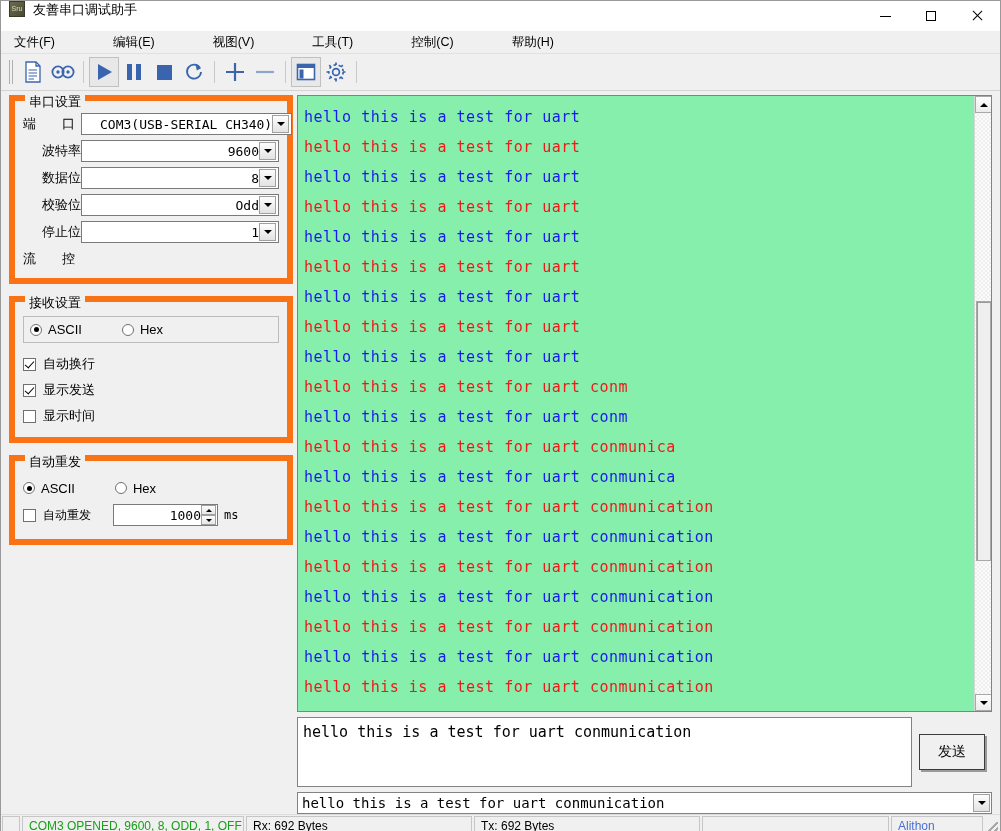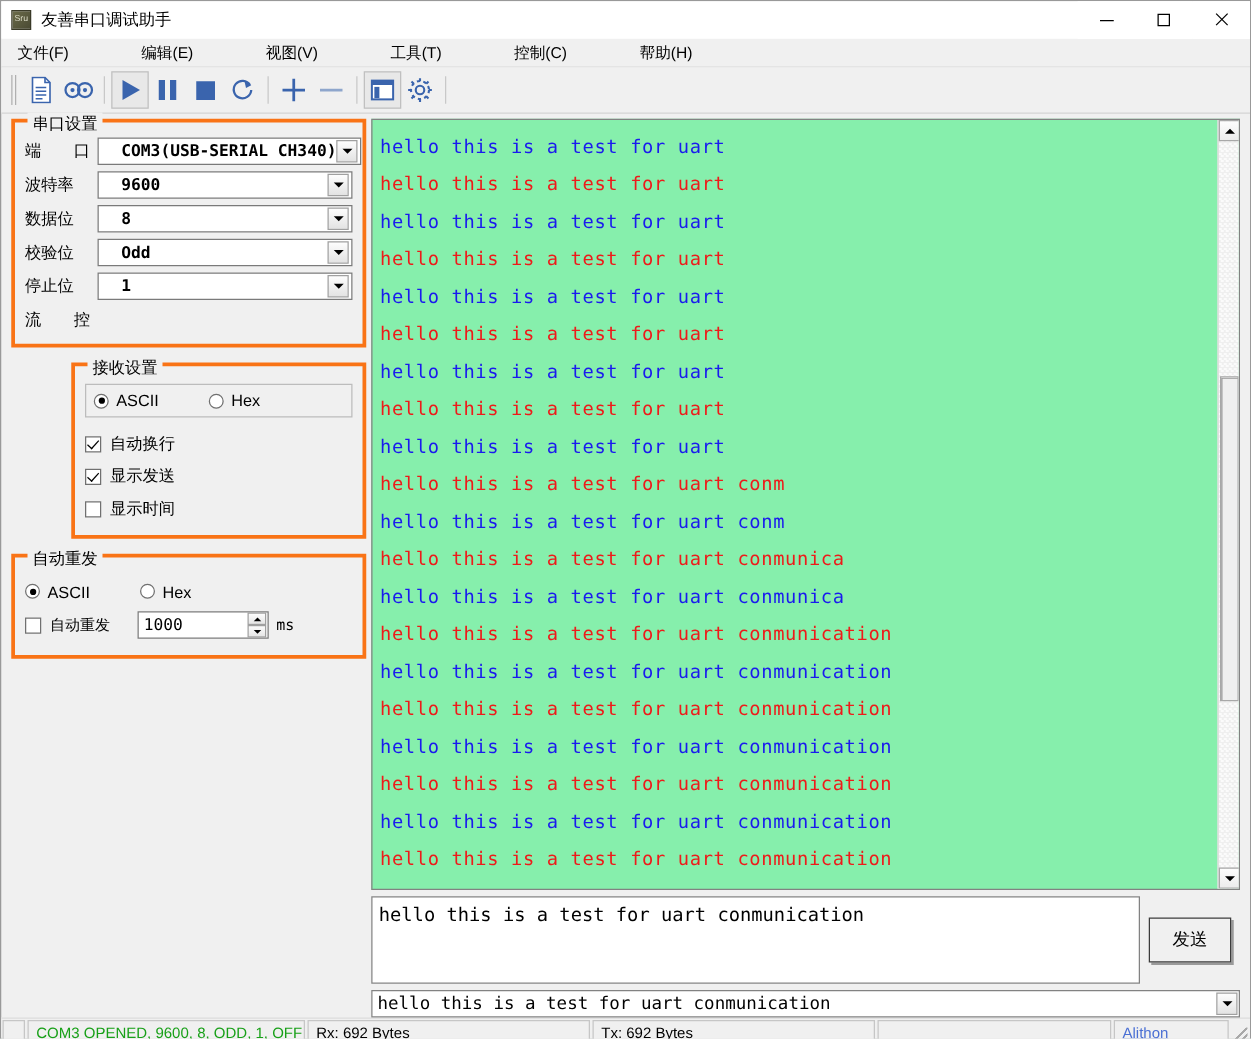--- a/index.html
+++ b/index.html
@@ -14,21 +14,21 @@
   }
   .win{
     position:absolute;left:0;top:0;width:1001px;height:831px;
     background:#f0f0f0;
     border:1px solid #999;
     box-sizing:border-box;
     display:flex;flex-direction:column;
   }
   
   .titlebar{
-    height:30px;background:#ffffff;display:flex;align-items:center;
+    height:30px;background:#ffffff;display:flex;align-items:flex-start;
     flex:0 0 30px;position:relative;
   }
   .app-icon{
     width:16px;height:16px;margin-left:8px;margin-right:8px;
     background:linear-gradient(135deg,#6b6b4a,#4a4a33);
     border:1px solid #3a3a28;box-sizing:border-box;
     font-size:7px;color:#dcdcc8;text-align:center;line-height:14px;
     font-family:"Liberation Sans",sans-serif;
   }
   .title-text{font-size:13px;color:#000;}
@@ -70,41 +70,41 @@
     box-sizing:border-box;border:1px solid transparent;
   }
   .tb-btn.active{border:1px solid #c0c0c0;background:#e8e8e8;}
   .tb-btn svg{display:block;}
   
   .content{flex:1 1 auto;display:flex;padding:0;position:relative;}
   .left-pane{width:292px;flex:0 0 292px;padding:4px 0 0 8px;box-sizing:border-box;}
   .right-pane{flex:1 1 auto;padding:4px 8px 0 4px;box-sizing:border-box;display:flex;flex-direction:column;}
   
   .group{
-    border:3px solid #f97316;border-radius:0;position:relative;
-    margin-bottom:12px;padding:12px 8px 8px 8px;box-sizing:border-box;
+    border:6px solid #f97316;border-radius:0;position:relative;
+    margin-bottom:12px;padding:12px 8px 8px 8px;box-sizing:border-box;text-align:right;
   }
   .group-title{
     position:absolute;top:-8px;left:10px;background:#f0f0f0;padding:0 4px;
     font-size:13px;color:#000;
   }
   .row{display:flex;align-items:center;margin-bottom:5px;height:22px;}
   .row:last-child{margin-bottom:0;}
   .lbl{
     width:58px;flex:0 0 58px;font-size:13px;color:#000;
     font-family:"Liberation Sans",sans-serif;
   }
   .lbl.spread{display:flex;justify-content:space-between;padding-right:6px;box-sizing:border-box;}
   
   .combo{
     flex:1 1 auto;height:22px;border:1px solid #7a7a7a;background:#fff;
     display:flex;align-items:center;box-sizing:border-box;position:relative;
     font-family:"DejaVu Sans Mono",monospace;font-size:13px;
   }
-  .combo .val{padding-left:18px;flex:1 1 auto;white-space:nowrap;overflow:hidden;color:#000;font-weight:bold;}
+  .combo .val{padding-left:18px;flex:1 1 auto;white-space:nowrap;overflow:hidden;color:#000;}
   .combo .arrow{
     width:17px;height:18px;margin-right:2px;flex:0 0 17px;
     background:linear-gradient(#fdfdfd,#e3e3e3);
     border:1px solid #a0a0a0;box-sizing:border-box;
     display:flex;align-items:center;justify-content:center;
   }
   .caret-d{
     width:0;height:0;border-left:4px solid transparent;border-right:4px solid transparent;
     border-top:4px solid #000;
   }
@@ -392,21 +392,21 @@
         </div>
 
         <div class="row">
           <div class="lbl spread">
             <span>流</span>
             <span>控</span>
           </div>
         </div>
       </div>
 
-      <div class="group" style="padding-top:14px;margin-left:48px;">
+      <div class="group" style="padding-top:14px;">
         <div class="group-title">接收设置</div>
 
         <div class="radiobox">
           <div class="radio on">
             <span class="dot"></span>
             <span>ASCII</span>
           </div>
           <div class="radio">
             <span class="dot"></span>
             <span>Hex</span>

